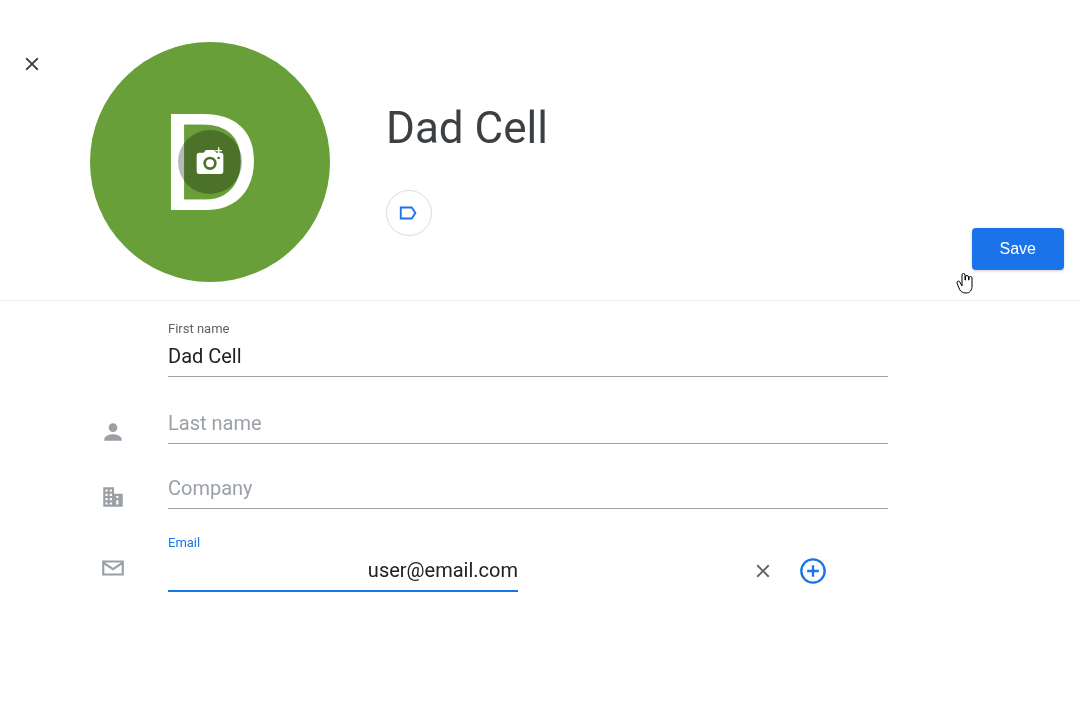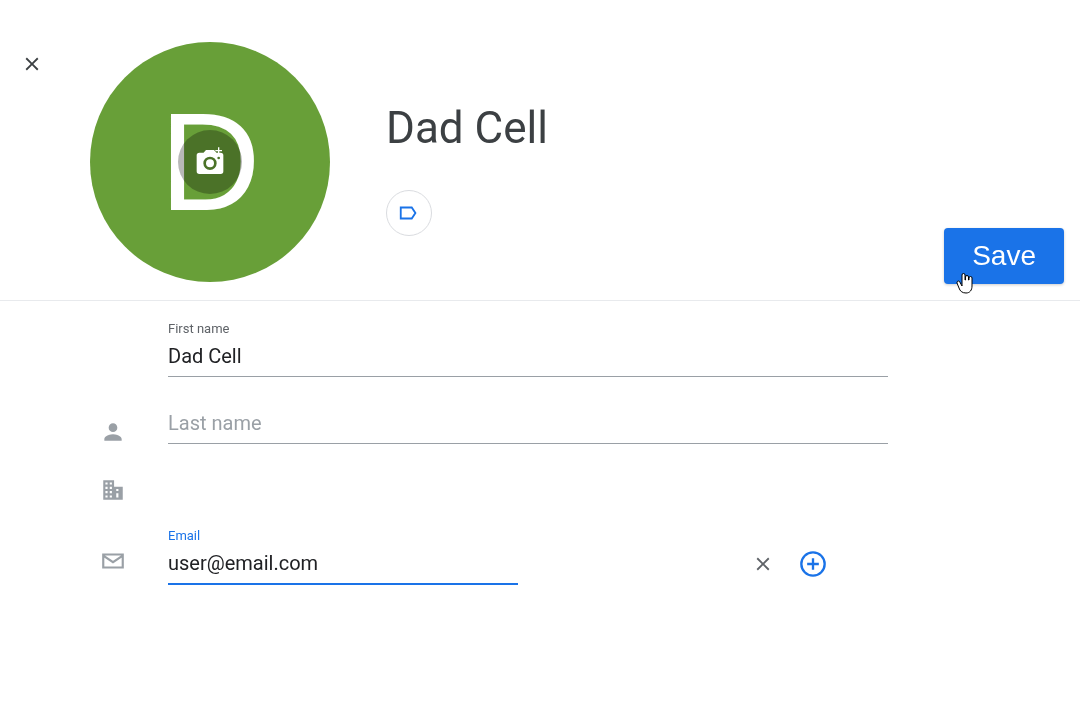--- a/index.html
+++ b/index.html
@@ -85,21 +85,21 @@
       color: #1a73e8;
     }
     .save-btn {
       position: absolute;
       top: 228px;
       right: 16px;
       background: #1a73e8;
       color: #fff;
       border: none;
       border-radius: 4px;
-      font-size: 28px;
+      font-size: 16px;
       font-weight: 500;
       padding: 12px 28px;
       cursor: pointer;
       font-family: 'Google Sans', Arial, sans-serif;
       box-shadow: 0 1px 3px rgba(0,0,0,0.2);
     }
     .cursor-hand {
       position: absolute;
       top: 273px;
       right: 106px;
@@ -154,20 +154,21 @@
       font-size: 20px;
       padding: 6px 0 8px 0;
       outline: none;
       font-family: Roboto, Arial, sans-serif;
       color: #202124;
       background: transparent;
     }
     .text-input::placeholder { color: #9aa0a6; }
     .text-input.focused {
       border-bottom: 2px solid #1a73e8;
+      text-align: right;
     }
     .email-row {
       display: flex;
       align-items: flex-end;
       gap: 24px;
     }
     .email-field-wrap { flex: 1; max-width: 350px; }
     .label-field-wrap { flex: 1; max-width: 330px; }
     .row-actions {
       display: flex;
@@ -245,20 +246,23 @@
     </div>
   </div>
 
   <div class="row">
     <div class="row-icon">
       <svg width="26" height="26" viewBox="0 0 24 24">
           <path fill="currentColor" d="M3 3h10v6h8v12H3zm2 2v2h2V5zm4 0v2h2V5zm-4 4v2h2V9zm4 0v2h2V9zm-4 4v2h2v-2zm4 0v2h2v-2zm6-2v2h2v-2zm0 4v2h2v-2zm-6 2v2h2v-2zm-4 0v2h2v-2zm10 0v2h2v-2z"></path>
         </svg>
     </div>
     <div class="fields">
+      <div class="field">
+        <input class="text-input" type="text" placeholder="Company" style="">
+      </div>
     </div>
   </div>
 
   <div class="row">
     <div class="row-icon">
       <svg width="26" height="26" viewBox="0 0 24 24">
           <path fill="none" stroke="currentColor" stroke-width="2" d="M3 6h18v12H3z M3 7l9 6 9-6"></path>
         </svg>
     </div>
     <div class="fields email-row">

